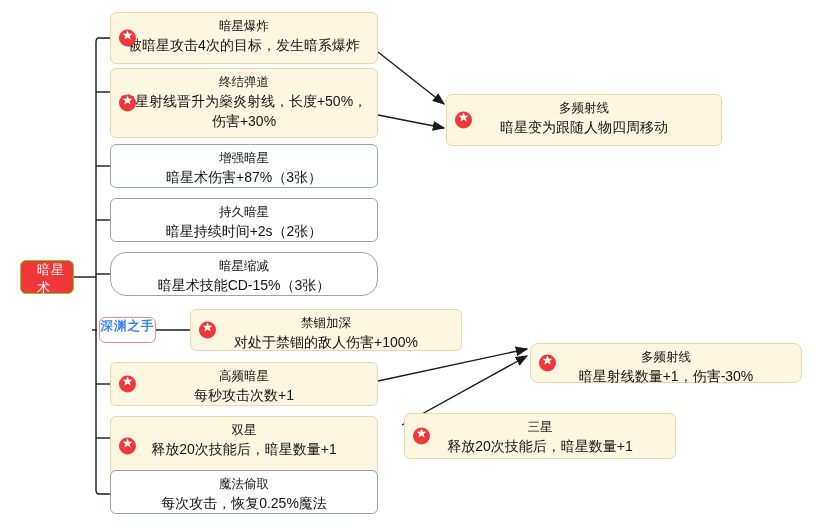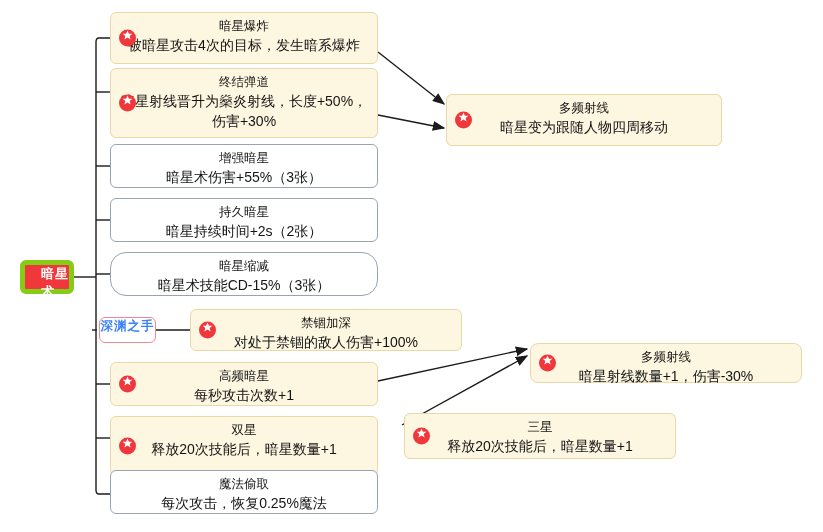--- a/index.html
+++ b/index.html
@@ -29,24 +29,24 @@
     position: absolute;
     box-sizing: border-box;
     border-radius: 6px;
     display: flex;
     align-items: flex-start;
     justify-content: center;
   }
   
   .node.root {
     background: #f0383c;
-    border: 5px solid #84cc16;
+    border: 1px solid #84cc16;
     color: #ffffff;
     font-size: 13px;
-    font-weight: bold;
+    font-weight: normal;
     letter-spacing: 1px;
     padding-left: 16px;
   }
   
   .node.pink {
     background: #ffffff;
     border: 1px solid #f4888c;
     color: #3b82f6;
     font-size: 12.5px;
     font-weight: bold;
@@ -159,21 +159,21 @@
     </span>
     <div class="card-body">
       <div class="card-title">终结弹道</div>
       <div class="card-desc">暗星射线晋升为燊炎射线，长度+50%，伤害+30%</div>
     </div>
   </div>
 
   <div class="node card" style="left:110px; top:144px; width:268px; height:44px;">
     <div class="card-body">
       <div class="card-title">增强暗星</div>
-      <div class="card-desc">暗星术伤害+55%（3张）</div>
+      <div class="card-desc">暗星术伤害+87%（3张）</div>
     </div>
   </div>
 
   <div class="node card" style="left:110px; top:198px; width:268px; height:44px;">
     <div class="card-body">
       <div class="card-title">持久暗星</div>
       <div class="card-desc">暗星持续时间+2s（2张）</div>
     </div>
   </div>
 

